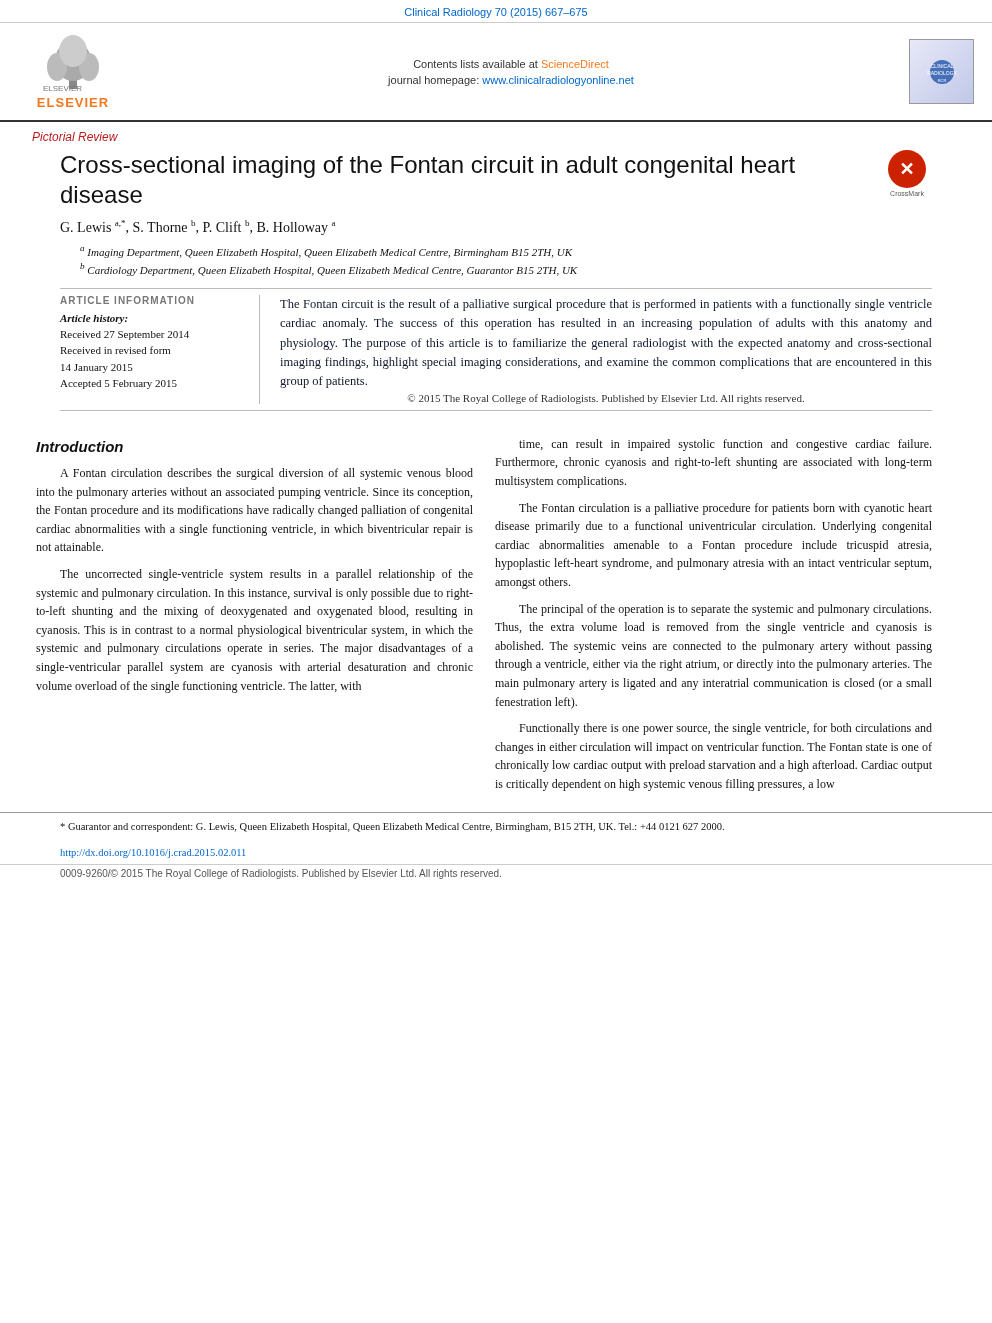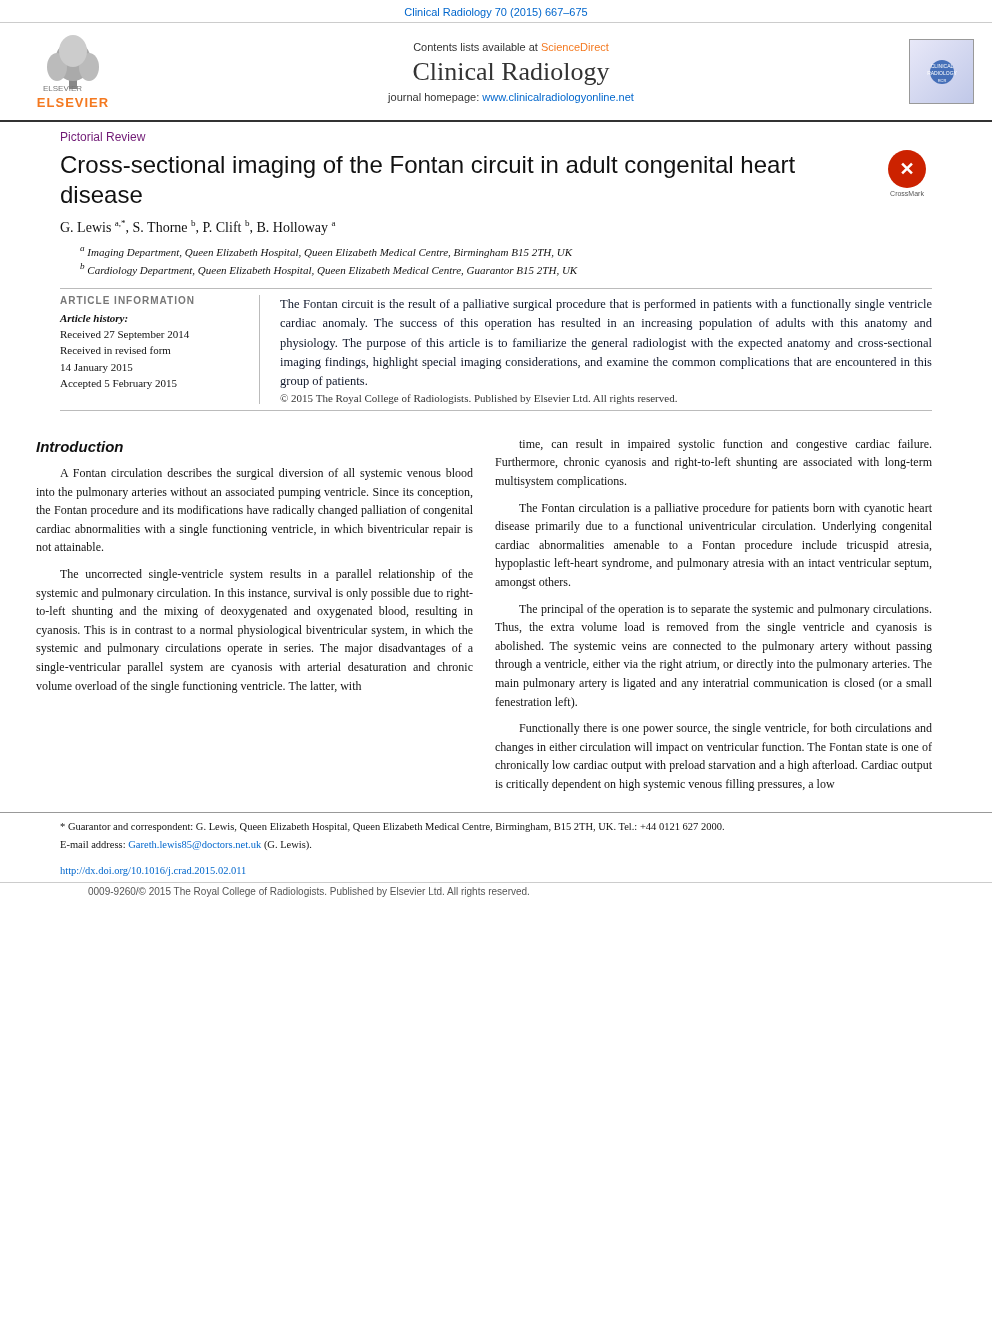--- a/index.html
+++ b/index.html
@@ -96,24 +96,25 @@
       align-items: center;
       justify-content: center;
       font-size: 8px;
       color: #555;
       font-family: Arial, sans-serif;
       background: linear-gradient(135deg, #e8e8f8 0%, #c0c8e8 100%);
     }
 
     
     .article-type {
-      padding: 8px 60px 0 60px;
+      padding: 8px 60px 0 32px;
       font-size: 12px;
       font-family: Arial, sans-serif;
-      color: #701a75;
+      color: #b91c1c;
+      font-style: italic;
     }
 
     
     .article-title-area {
       padding: 6px 60px 6px 60px;
       display: flex;
       align-items: flex-start;
     }
     .article-title-text {
       flex: 1;
@@ -223,21 +224,21 @@
 
     .abstract-text {
       font-size: 12.5px;
       line-height: 1.55;
       color: #0f172a;
       text-align: justify;
     }
     .copyright-line {
       font-size: 11px;
       color: #333;
-      text-align: left;
+      text-align: center;
     }
 
     
     .body-area {
       padding: 12px 60px 0 36px;
     }
     .two-col-body {
       display: flex;
       gap: 22px;
       margin-top: 6px;
@@ -276,21 +277,21 @@
     }
     .footnote-email {
       color: #0066cc;
     }
     .doi-line {
       padding: 4px 60px 2px 60px;
       font-size: 10.5px;
       color: #0066cc;
     }
     .bottom-bar {
-      padding: 3px 88px;
+      padding: 3px 60px;
       font-size: 10px;
       color: #555;
       font-family: Arial, sans-serif;
       border-top: 1px solid #ccc;
       margin-top: 4px;
     }
   </style>
 </head>
 <body>
 
@@ -311,21 +312,20 @@
       <text x="10" y="58" font-size="8" fill="#777" font-family="Arial">ELSEVIER</text>
     </svg>
     <div class="elsevier-text">ELSEVIER</div>
   </div>
 
   <div class="journal-center">
     <div class="journal-available">
       <span>Contents lists available at</span>
       <span class="sciencedirect-link">ScienceDirect</span>
     </div>
-    <div class="journal-name-header">Clinical Radiology</div>
     <div class="journal-homepage">
       <span>journal homepage:</span>
       <span class="journal-homepage-link">www.clinicalradiologyonline.net</span>
     </div>
   </div>
 
   <div class="journal-logo-right">
     <div class="journal-logo-box">
       <svg width="40" height="30" viewBox="0 0 40 30">
         <circle cx="20" cy="15" r="12" fill="#2255aa" opacity="0.8"></circle>
@@ -396,25 +396,20 @@
       <p>time, can result in impaired systolic function and congestive cardiac failure. Furthermore, chronic cyanosis and right-to-left shunting are associated with long-term multisystem complications.</p>
       <p>The Fontan circulation is a palliative procedure for patients born with cyanotic heart disease primarily due to a functional univentricular circulation. Underlying congenital cardiac abnormalities amenable to a Fontan procedure include tricuspid atresia, hypoplastic left-heart syndrome, and pulmonary atresia with an intact ventricular septum, amongst others.</p>
       <p>The principal of the operation is to separate the systemic and pulmonary circulations. Thus, the extra volume load is removed from the single ventricle and cyanosis is abolished. The systemic veins are connected to the pulmonary artery without passing through a ventricle, either via the right atrium, or directly into the pulmonary arteries. The main pulmonary artery is ligated and any interatrial communication is closed (or a small fenestration left).</p>
       <p>Functionally there is one power source, the single ventricle, for both circulations and changes in either circulation will impact on ventricular function. The Fontan state is one of chronically low cardiac output with preload starvation and a high afterload. Cardiac output is critically dependent on high systemic venous filling pressures, a low</p>
     </div>
   </div>
 </div>
 
 <div class="footnotes-area">
   <div class="footnote-item">* Guarantor and correspondent: G. Lewis, Queen Elizabeth Hospital, Queen Elizabeth Medical Centre, Birmingham, B15 2TH, UK. Tel.: +44 0121 627 2000.</div>
-  <div class="footnote-item">
-    <span>E-mail address:</span>
-    <span class="footnote-email">Gareth.lewis85@doctors.net.uk</span>
-    <span>(G. Lewis).</span>
-  </div>
 </div>
 
 <div class="doi-line">
   <span>http://dx.doi.org/10.1016/j.crad.2015.02.011</span>
 </div>
 
 <div class="bottom-bar">
   <span>0009-9260/© 2015 The Royal College of Radiologists. Published by Elsevier Ltd. All rights reserved.</span>
 </div>
 

